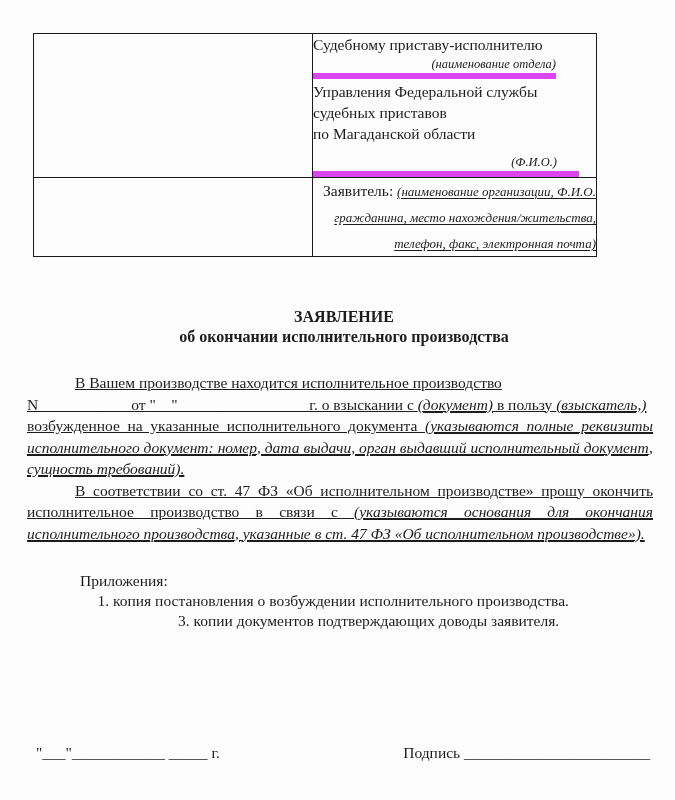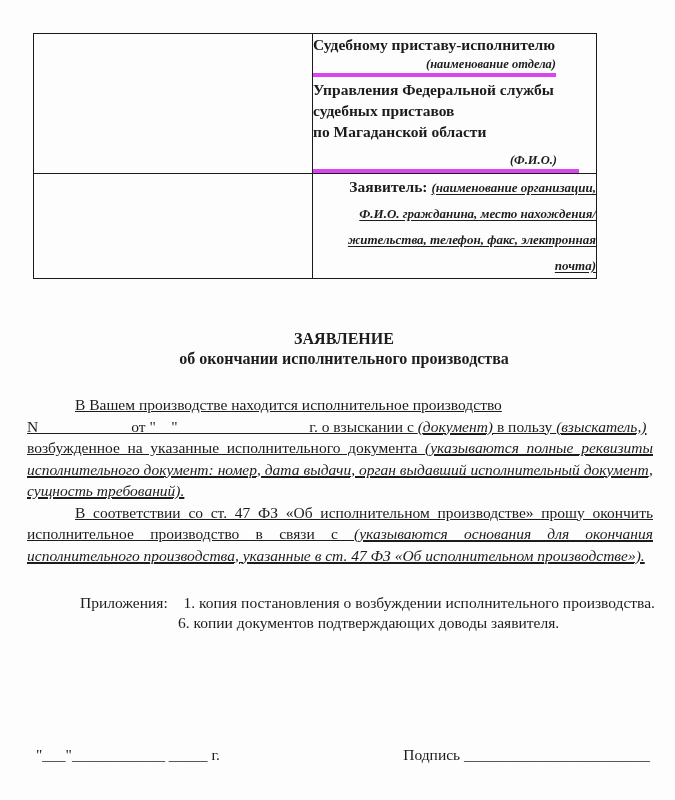--- a/index.html
+++ b/index.html
@@ -11,33 +11,32 @@
     font-family:"Liberation Serif","DejaVu Serif",serif;
     overflow:hidden;
     margin:0 auto;
   }
   
   .hdr-table{
     border-collapse:collapse;
     margin:33px 0 0 33px;
     width:564px;
     table-layout:fixed;
-    font-weight:bold;
   }
   .hdr-table td{
     border:1.5px solid #1a1a1a;
     vertical-align:top;
     padding:0;
   }
   .col-empty{width:278px;}
   .cell-recipient{padding:4px 6px 4px 6px;height:120px;}
   .cell-applicant{padding:3px 6px 4px 6px;height:63px;font-size:15.5px;line-height:25px;text-align:right;}
   .r-line{font-size:15.5px;line-height:21px;}
   .fill-caption{
-    border-bottom:4px solid #d946ef;
+    border-bottom:6px solid #d946ef;
     font-style:italic;
     font-size:12.5px;
     line-height:15px;
     text-align:right;
     padding-bottom:1px;
   }
   .fill-caption.c1{width:243px;margin-top:2px;margin-bottom:2px;}
   .fill-caption.c2{width:266px;margin-top:11px;padding-right:22px;box-sizing:border-box;}
   .ul-it{
     font-style:italic;
@@ -68,21 +67,21 @@
     text-decoration:underline;
   }
   .para{margin:0;text-indent:48px;}
   .nowrap{white-space:nowrap;}
   
   .attachments{
     margin:27px 20px 0 80px;
     font-size:15.5px;
     line-height:20px;
   }
-  .att-first{display:flex;}
+  .att-first{display:flex;flex-direction:column;}
   .att-item-1{
     width:448px;
     margin-left:14px;
     padding-left:27px;
     text-indent:-27px;
     text-align:right;
   }
   .att-item-2{margin-left:98px;}
   
   .doc-footer{
@@ -136,21 +135,21 @@
     <p class="para">
       <span>В соответствии со ст. 47  ФЗ «Об исполнительном производстве» прошу окончить исполнительное производство в связи с </span><span class="ul-it">(указываются основания для окончания исполнительного производства, указанные в ст. 47 ФЗ «Об исполнительном производстве»).</span>
     </p>
   </div>
 
   <div class="attachments">
     <div class="att-first">
       <span>Приложения:</span>
       <span class="att-item-1">1. копия постановления о возбуждении исполнительного производства.</span>
     </div>
-    <div class="att-item-2">6. копии документов подтверждающих доводы заявителя.</div>
+    <div class="att-item-2">3. копии документов подтверждающих доводы заявителя.</div>
   </div>
 
   <div class="doc-footer">
     <span class="footer-date">"___"____________ _____ г.</span>
     <span class="footer-sig"><span>Подпись</span> <span>________________________</span></span>
   </div>
 
 </div>
 
 </body></html>

